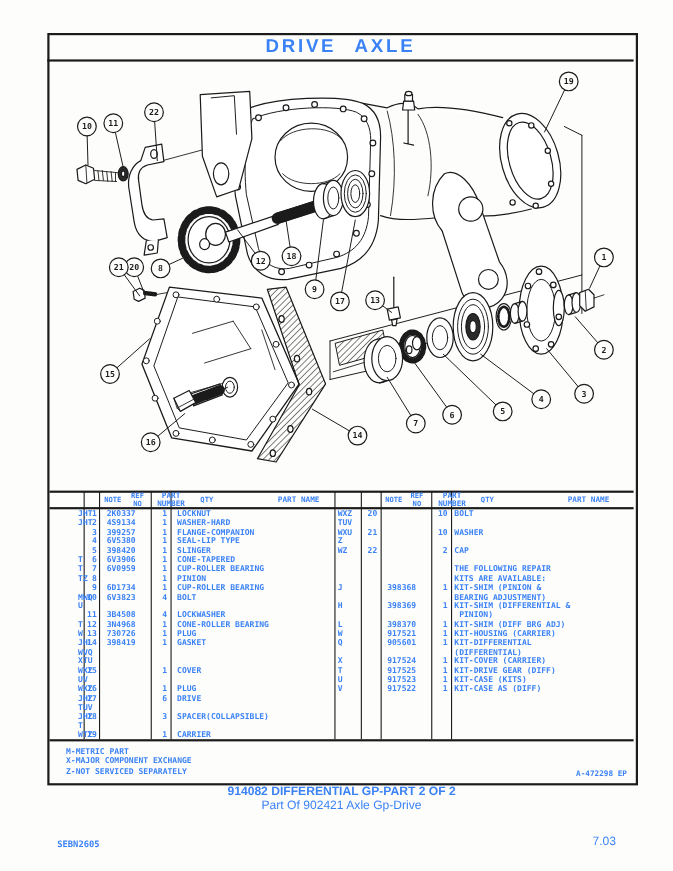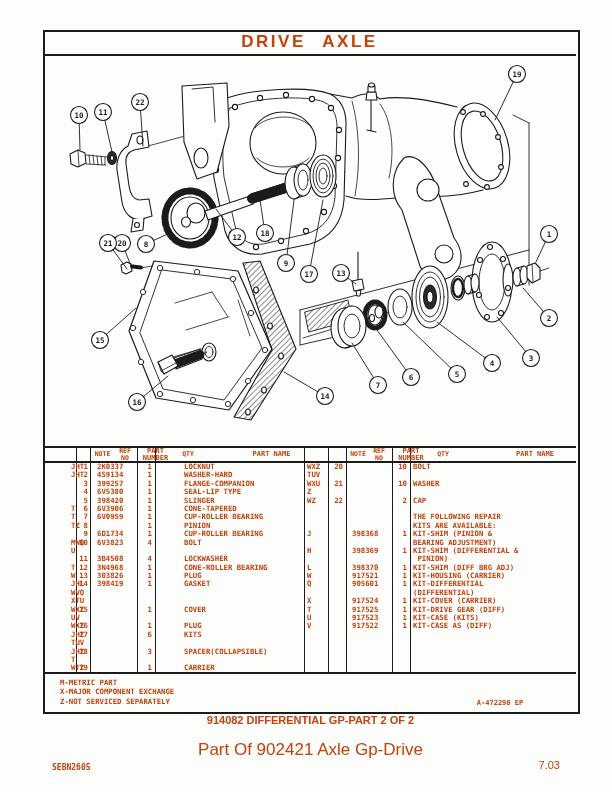--- a/index.html
+++ b/index.html
@@ -1,48 +1,48 @@
 <!DOCTYPE html>
 <html><head>
 <meta charset="utf-8">
 <style>
   html,body{margin:0;padding:0;}
   .page{position:relative;width:612px;height:792px;background:#fdfdfb;overflow:hidden;
-        font-family:"DejaVu Sans Mono",monospace;color:#c2410c;}
+        font-family:"DejaVu Sans Mono",monospace;color:#3b82f6;}
   .border-box{position:absolute;left:43px;top:30px;width:533px;height:680px;
               border:2px solid #1b1b1b;background:transparent;}
   .title-band{position:absolute;left:43px;top:30px;width:533px;height:24px;
               border-bottom:2px solid #1b1b1b;display:flex;align-items:center;justify-content:center;}
   .title-band .t{font-family:"Liberation Sans",sans-serif;font-weight:bold;font-size:17px;
                  letter-spacing:2.5px;word-spacing:10px;}
   svg.diagram{position:absolute;left:43px;top:54px;}
   
   .hline{position:absolute;background:#1b1b1b;}
   .vline{position:absolute;background:#1b1b1b;width:1px;}
   .hdr-cell{position:absolute;top:448px;height:13px;font-size:6.5px;line-height:6.5px;font-weight:bold;
             text-align:center;display:flex;flex-direction:column;justify-content:center;padding-left:42px;}
   .rows{position:absolute;top:463px;}
   .trow{position:relative;height:8.4px;}
   .tcell{position:absolute;top:0;font-size:7.3px;line-height:8.4px;font-weight:bold;white-space:pre;}
   .lt .c-note{left:2px;width:28px;margin-left:24px;}
   .lt .c-ref{left:31px;width:12px;text-align:right;}
   .lt .c-part{left:52px;width:42px;}
   .lt .c-qty{left:92px;width:15px;text-align:right;}
-  .lt .c-name{left:120px;width:146px;padding-left:19px;}
+  .lt .c-name{left:97px;width:146px;padding-left:19px;}
   .rt .c-note{left:3px;width:20px;}
   .rt .c-ref{left:24px;width:15px;text-align:right;}
   .rt .c-part{left:48px;width:40px;}
   .rt .c-qty{left:88px;width:15px;text-align:right;}
   .rt .c-name{left:109px;width:160px;}
   .footnotes{position:absolute;left:60px;top:678px;font-size:7.3px;line-height:9.3px;font-weight:bold;white-space:pre-line;}
-  .refcode{position:absolute;left:430px;top:699px;width:140px;text-align:center;font-size:7px;font-weight:bold;}
+  .refcode{position:absolute;left:430px;top:699px;width:140px;text-align:right;font-size:7px;font-weight:bold;}
   .caption-bold{position:absolute;left:43px;top:714px;width:535px;text-align:center;
                 font-family:"Liberation Sans",sans-serif;font-weight:bold;font-size:11px;}
   .caption-sub{position:absolute;left:43px;top:726px;width:535px;text-align:center;
-               font-family:"Liberation Sans",sans-serif;font-size:17px;margin-top:14px;}
+               font-family:"Liberation Sans",sans-serif;font-size:11px;}
   .doccode{position:absolute;left:52px;top:763px;font-size:8px;font-weight:bold;}
   .pagenum{position:absolute;left:500px;top:759px;width:60px;text-align:right;
            font-family:"Liberation Sans",sans-serif;font-weight:normal;font-size:11px;}
 </style>
 </head>
 <body>
 
 <div class="page">
 
   <div class="border-box"></div>
@@ -480,21 +480,21 @@
       <div class="trow">
         <span class="tcell c-note">T</span>
         <span class="tcell c-ref">12</span>
         <span class="tcell c-part">3N4968</span>
         <span class="tcell c-qty">1</span>
         <span class="tcell c-name">CONE-ROLLER BEARING</span>
       </div>
       <div class="trow">
         <span class="tcell c-note">W</span>
         <span class="tcell c-ref">13</span>
-        <span class="tcell c-part">303826</span>
+        <span class="tcell c-part">730726</span>
         <span class="tcell c-qty">1</span>
         <span class="tcell c-name">PLUG</span>
       </div>
       <div class="trow">
         <span class="tcell c-note">JHL</span>
         <span class="tcell c-ref">14</span>
         <span class="tcell c-part">398419</span>
         <span class="tcell c-qty">1</span>
         <span class="tcell c-name">GASKET</span>
       </div>
@@ -531,21 +531,21 @@
         <span class="tcell c-ref">16</span>
         <span class="tcell c-part"></span>
         <span class="tcell c-qty">1</span>
         <span class="tcell c-name">PLUG</span>
       </div>
       <div class="trow">
         <span class="tcell c-note">JHZ</span>
         <span class="tcell c-ref">17</span>
         <span class="tcell c-part"></span>
         <span class="tcell c-qty">6</span>
-        <span class="tcell c-name">KITS</span>
+        <span class="tcell c-name">DRIVE</span>
       </div>
       <div class="trow">
         <span class="tcell c-note">TUV</span>
         <span class="tcell c-ref"></span>
         <span class="tcell c-part"></span>
         <span class="tcell c-qty"></span>
         <span class="tcell c-name"></span>
       </div>
       <div class="trow">
         <span class="tcell c-note">JHZ</span>

